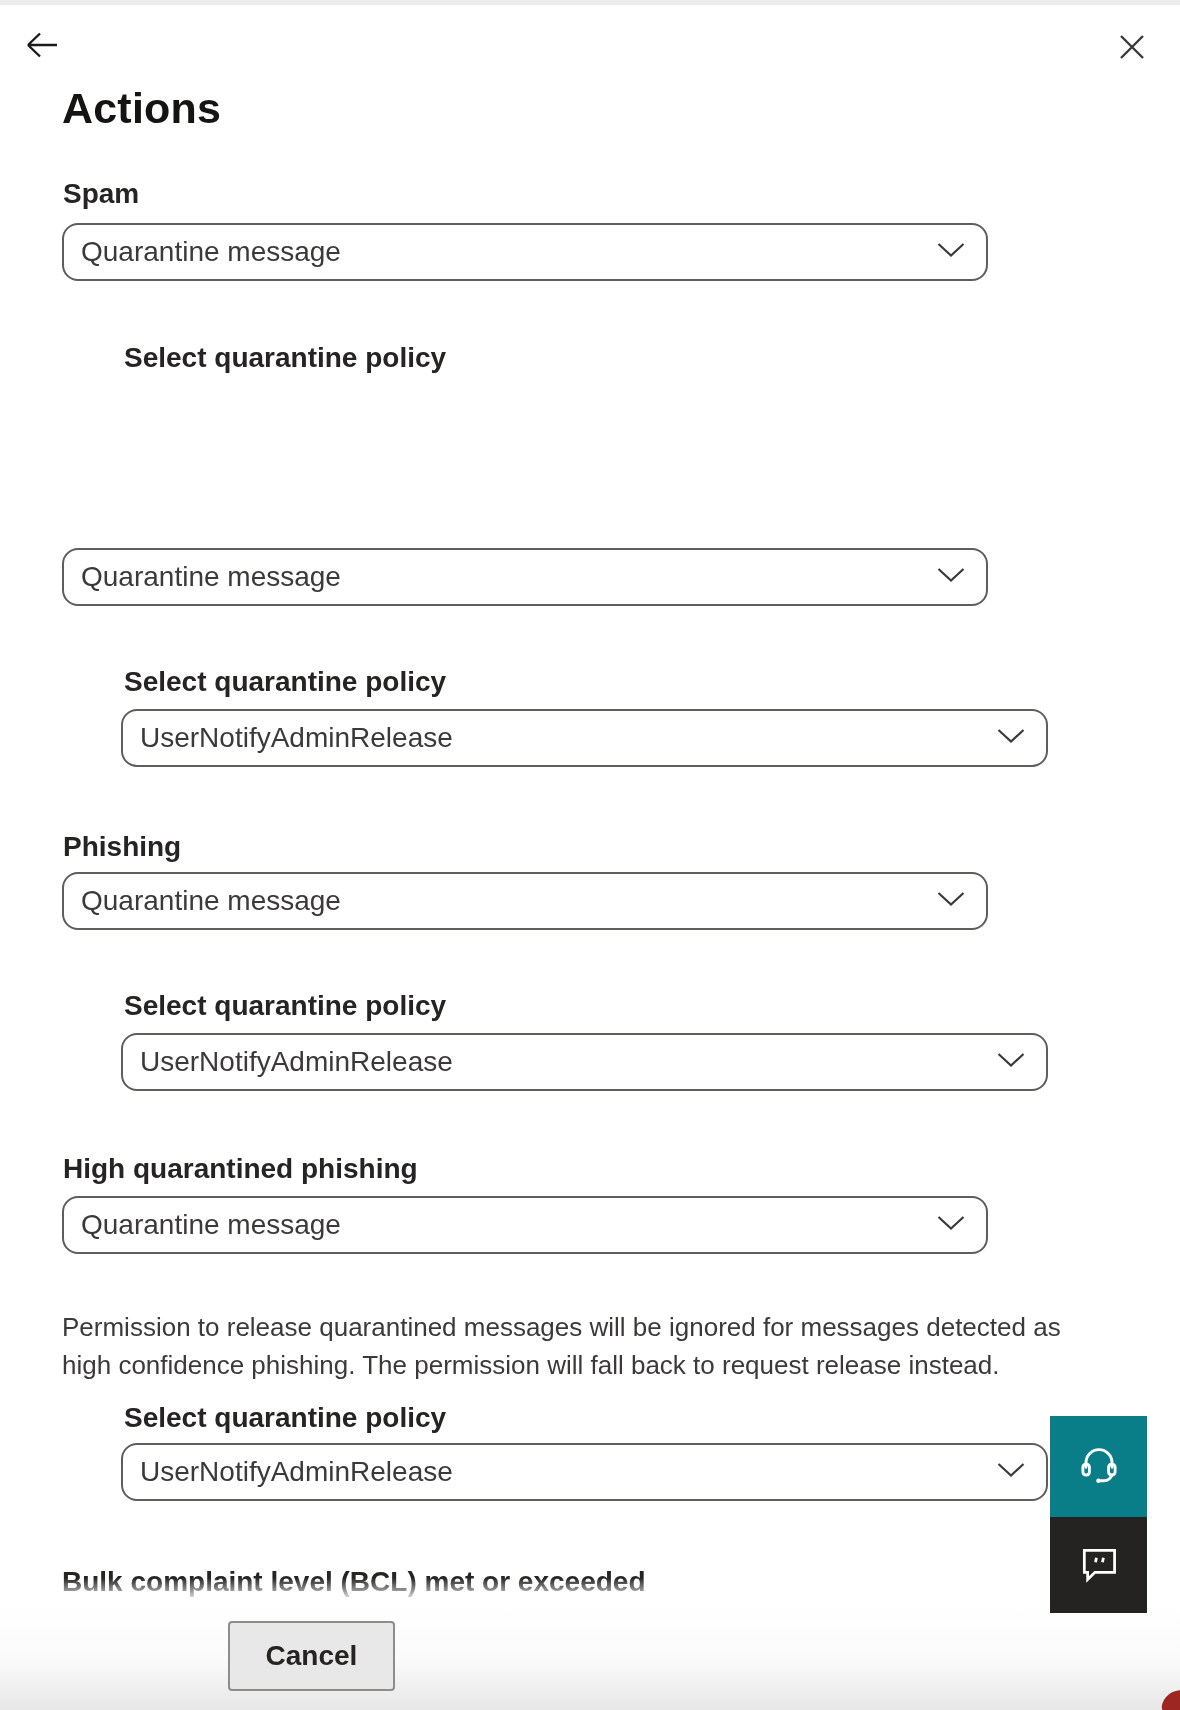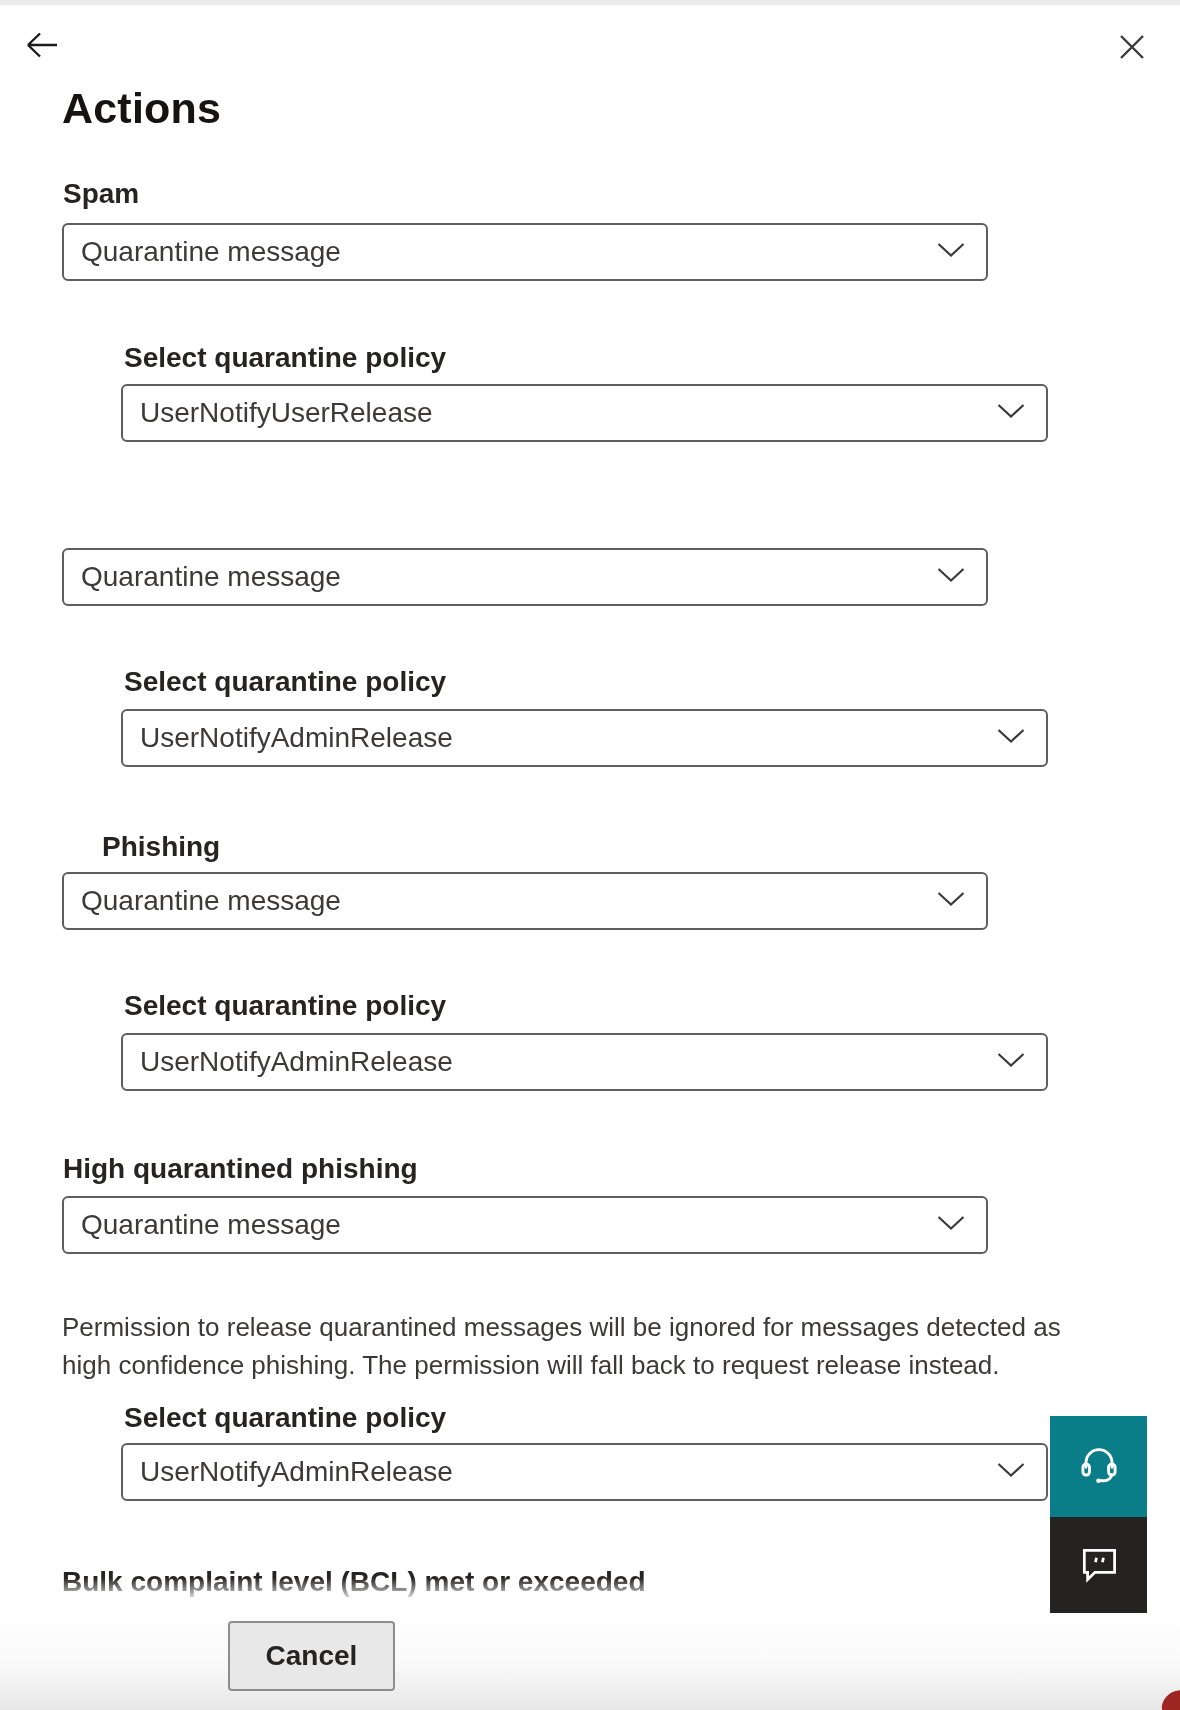--- a/index.html
+++ b/index.html
@@ -6,21 +6,21 @@
   .screen{
     position:relative;width:1180px;height:1710px;background:#ffffff;
     overflow:hidden;font-family:"Liberation Sans","DejaVu Sans",sans-serif;
     -webkit-font-smoothing:antialiased;
   }
   .top-edge{position:absolute;left:0;top:0;width:100%;height:5px;background:#ececec;}
   .icon-btn{position:absolute;width:44px;height:44px;display:flex;align-items:center;justify-content:center;background:transparent;border:none;cursor:pointer;padding:0;}
   .page-title{position:absolute;left:62px;top:84px;font-size:43px;font-weight:700;color:#151413;letter-spacing:0.2px;}
   .field-label{position:absolute;font-size:28px;font-weight:600;color:#252423;line-height:32px;white-space:nowrap;}
   .combo{
-    position:absolute;height:58px;background:#ffffff;border:2px solid #5f5e5c;border-radius:6px;
+    position:absolute;height:58px;background:#ffffff;border:2px solid #5f5e5c;border-radius:16px;
     box-sizing:border-box;display:flex;align-items:center;padding:0 64px 0 17px;cursor:pointer;
   }
   .combo .val{font-size:28px;color:#3b3a39;white-space:nowrap;overflow:hidden;}
   .combo .chev{position:absolute;right:20px;top:50%;transform:translateY(-50%);}
   .combo.main{left:62px;width:926px;}
   .combo.indent{left:121px;width:927px;}
   .note-line{position:absolute;left:62px;font-size:26px;color:#3b3a39;white-space:nowrap;}
   .fade-strip{position:absolute;left:0;top:1578px;width:100%;height:24px;
     background:linear-gradient(180deg,rgba(255,255,255,0) 0%,#ffffff 100%);z-index:5;}
   .footer{position:absolute;left:0;top:1602px;width:100%;height:108px;
@@ -62,48 +62,40 @@
   <div class="field-label" style="left:63px;top:178px;text-align:center;">Spam</div>
   <div class="combo main" style="top:223px;" role="combobox">
     <span class="val">Quarantine message</span>
     <span class="chev">
       <svg width="30" height="17" viewBox="0 0 30 17" fill="none">
           <path d="M2.5 2.5 L15 14 L27.5 2.5" stroke="#3b3a39" stroke-width="2.2" fill="none"></path>
         </svg>
     </span>
   </div>
   <div class="field-label" style="left:124px;top:342px;">Select quarantine policy</div>
-  <div class="combo indent" style="top:384px;" role="combobox">
-    <span class="val">UserNotifyUserRelease</span>
-    <span class="chev">
-      <svg width="30" height="17" viewBox="0 0 30 17" fill="none">
-          <path d="M2.5 2.5 L15 14 L27.5 2.5" stroke="#3b3a39" stroke-width="2.2" fill="none"></path>
-        </svg>
-    </span>
-  </div>
 
   <div class="combo main" style="top:548px;" role="combobox">
     <span class="val">Quarantine message</span>
     <span class="chev">
       <svg width="30" height="17" viewBox="0 0 30 17" fill="none">
           <path d="M2.5 2.5 L15 14 L27.5 2.5" stroke="#3b3a39" stroke-width="2.2" fill="none"></path>
         </svg>
     </span>
   </div>
   <div class="field-label" style="left:124px;top:666px;">Select quarantine policy</div>
   <div class="combo indent" style="top:709px;" role="combobox">
     <span class="val">UserNotifyAdminRelease</span>
     <span class="chev">
       <svg width="30" height="17" viewBox="0 0 30 17" fill="none">
           <path d="M2.5 2.5 L15 14 L27.5 2.5" stroke="#3b3a39" stroke-width="2.2" fill="none"></path>
         </svg>
     </span>
   </div>
 
-  <div class="field-label" style="left:63px;top:831px;margin-left:39px;">Phishing</div>
+  <div class="field-label" style="left:63px;top:831px;">Phishing</div>
   <div class="combo main" style="top:872px;" role="combobox">
     <span class="val">Quarantine message</span>
     <span class="chev">
       <svg width="30" height="17" viewBox="0 0 30 17" fill="none">
           <path d="M2.5 2.5 L15 14 L27.5 2.5" stroke="#3b3a39" stroke-width="2.2" fill="none"></path>
         </svg>
     </span>
   </div>
   <div class="field-label" style="left:124px;top:990px;">Select quarantine policy</div>
   <div class="combo indent" style="top:1033px;" role="combobox">

